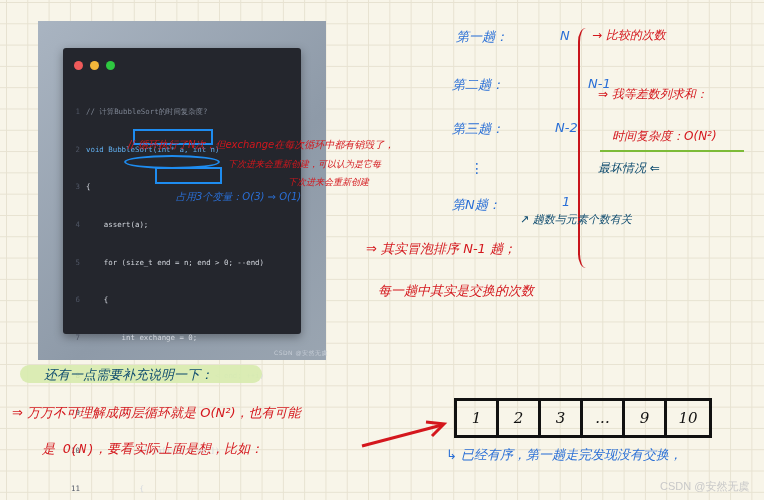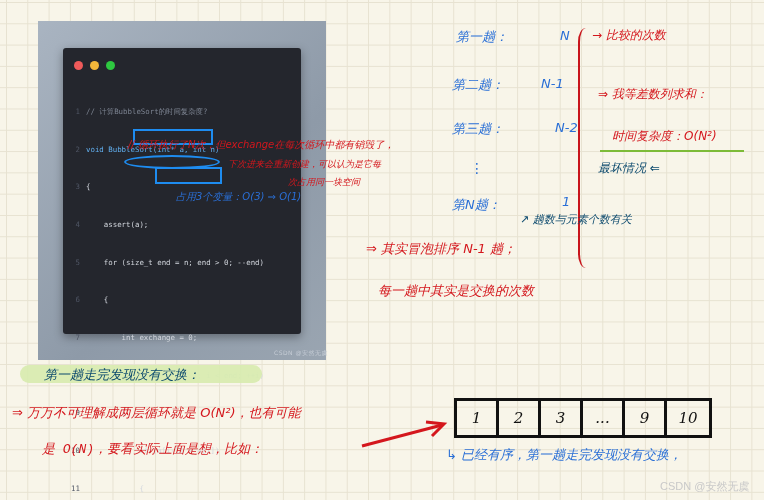--- a/index.html
+++ b/index.html
@@ -114,47 +114,47 @@
   
 </div>
 <div class="abs shot-watermark">CSDN @安然无虞</div>
 
 <div class="abs hl-box" style="left:133px;top:129px;width:80px;height:16px;"></div>
 <div class="abs hl-ellipse" style="left:124px;top:155px;width:96px;height:14px;"></div>
 <div class="abs hl-box" style="left:155px;top:167px;width:67px;height:17px;"></div>
 
 <div class="hand red" style="left:128px;top:138px;font-size:10px;">// 循环执行了N次，但exchange在每次循环中都有销毁了，</div>
 <div class="hand red" style="left:228px;top:158px;font-size:9px;">下次进来会重新创建，可以认为是它每</div>
-<div class="hand red" style="left:288px;top:176px;font-size:9px;">次占用同一块空间</div>
+<div class="hand red" style="left:288px;top:176px;font-size:9px;">下次进来会重新创建</div>
 <div class="hand blue" style="left:176px;top:190px;font-size:10px;">占用3个变量：O(3) ⇒ O(1)</div>
 
 <div class="hand blue" style="left:456px;top:28px;font-size:13px;">第一趟：</div>
 <div class="hand blue" style="left:560px;top:28px;font-size:13px;">N</div>
 <div class="hand blue" style="left:452px;top:76px;font-size:13px;">第二趟：</div>
-<div class="hand blue" style="left:541px;top:76px;font-size:13px;text-align:right;">N-1</div>
+<div class="hand blue" style="left:588px;top:76px;font-size:13px;text-align:right;">N-1</div>
 <div class="hand blue" style="left:452px;top:120px;font-size:13px;">第三趟：</div>
 <div class="hand blue" style="left:555px;top:120px;font-size:13px;">N-2</div>
 <div class="hand blue" style="left:470px;top:160px;font-size:14px;">⋮</div>
 <div class="hand blue" style="left:452px;top:196px;font-size:13px;">第N趟：</div>
 <div class="hand blue" style="left:562px;top:194px;font-size:13px;">1</div>
 
 <div class="abs brace"></div>
 
 <div class="hand red" style="left:592px;top:27px;font-size:12px;">→ 比较的次数</div>
 <div class="hand red" style="left:598px;top:86px;font-size:12px;">⇒ 我等差数列求和：</div>
 <div class="hand red" style="left:612px;top:128px;font-size:12px;">时间复杂度：O(N²)</div>
 <div class="abs green-line" style="left:600px;top:150px;width:144px;"></div>
 <div class="hand green" style="left:598px;top:160px;font-size:12px;">最坏情况 ⇐</div>
 <div class="hand green" style="left:520px;top:212px;font-size:11px;">↗ 趟数与元素个数有关</div>
 
 <div class="hand red" style="left:366px;top:240px;font-size:13px;">⇒ 其实冒泡排序 N-1 趟；</div>
 <div class="hand red" style="left:378px;top:282px;font-size:13px;">每一趟中其实是交换的次数</div>
 
 <div class="abs highlight-green"></div>
-<div class="hand green" style="left:44px;top:366px;font-size:13px;">第一趟走完发现没有交换：</div>
+<div class="hand green" style="left:44px;top:366px;font-size:13px;">还有一点需要补充说明一下：</div>
 <div class="hand red" style="left:12px;top:404px;font-size:13px;">⇒ 万万不可理解成两层循环就是 O(N²)，也有可能</div>
 <div class="hand red" style="left:42px;top:440px;font-size:13px;font-family:Liberation Mono, monospace;">是 O(N)，要看实际上面是想，比如：</div>
 
 <svg class="arrow" style="left:360px;top:420px;" width="90" height="30">
   <line x1="2" y1="26" x2="82" y2="5" stroke="#d4171d" stroke-width="3"></line>
   <polyline points="66,2 84,4 72,16" fill="none" stroke="#d4171d" stroke-width="3"></polyline>
 </svg>
 
 <div class="abs array">
   <div class="cell">1</div>

